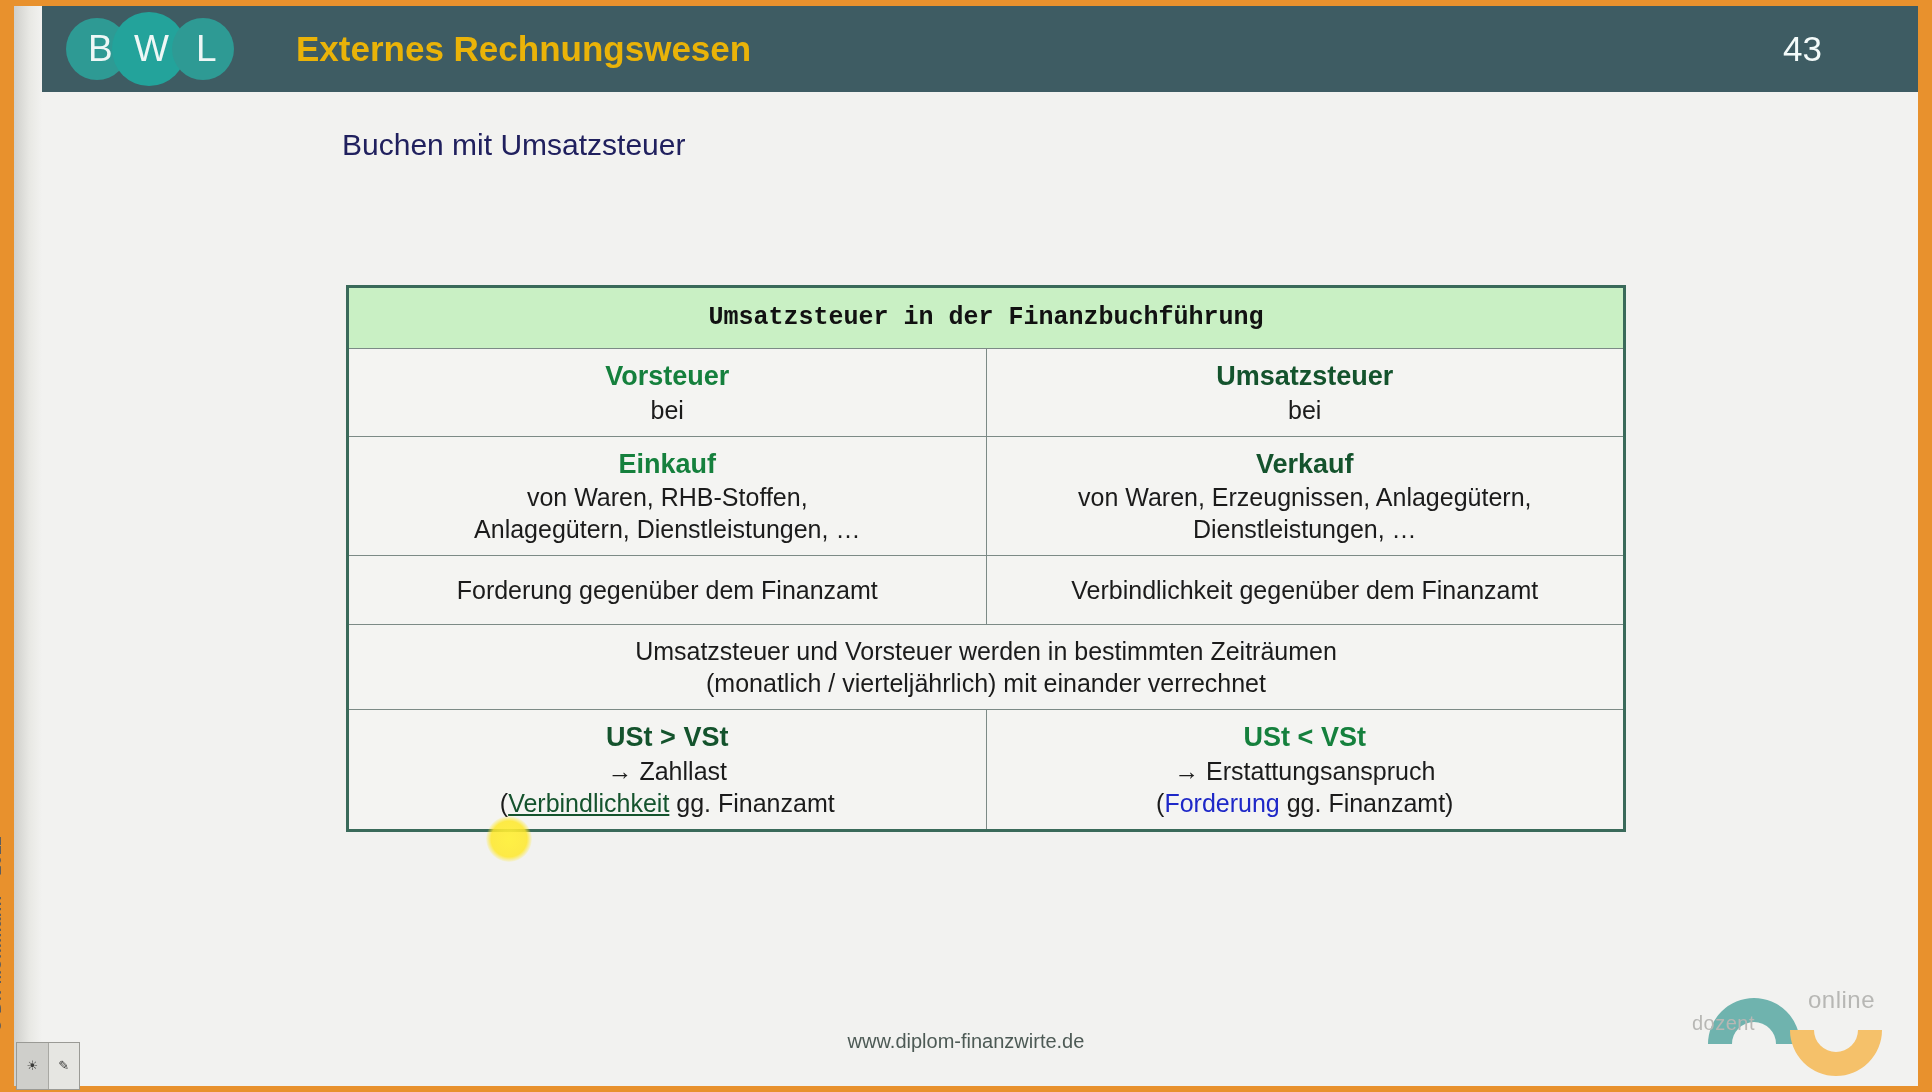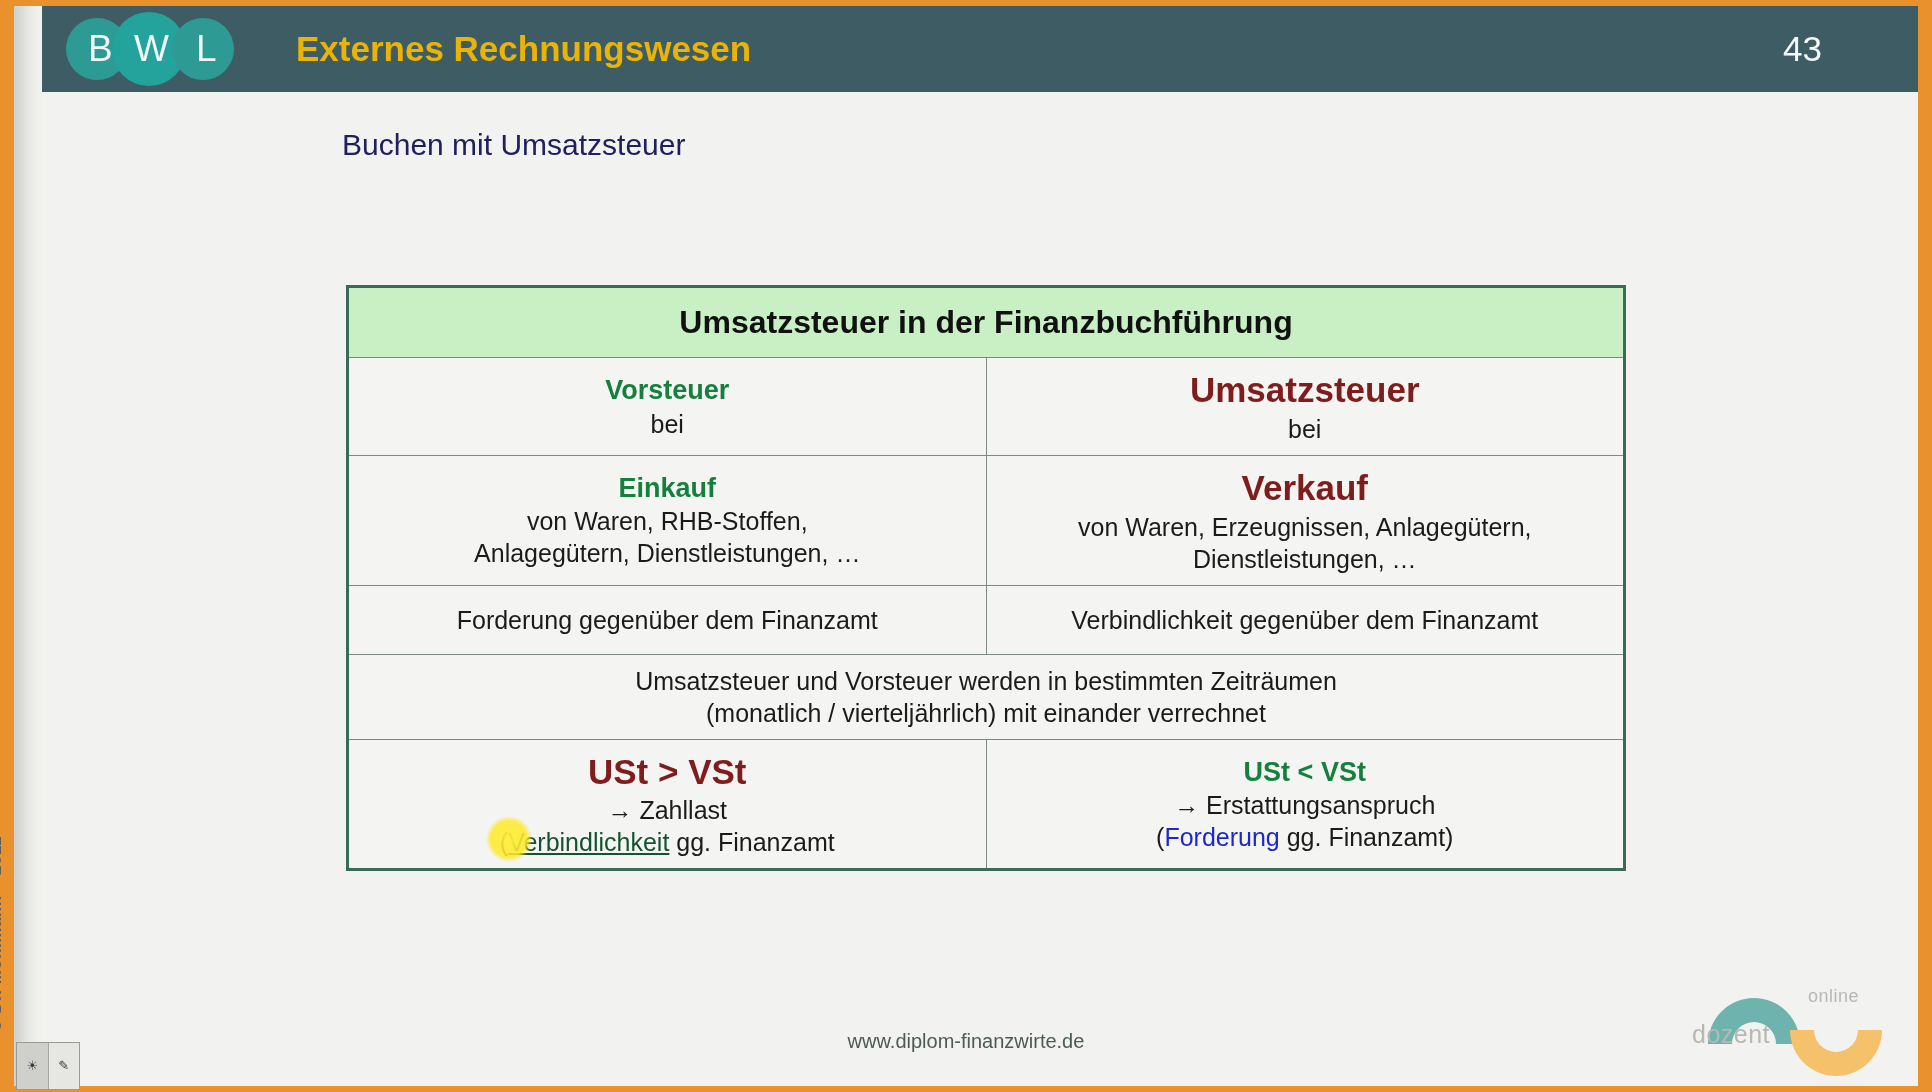--- a/index.html
+++ b/index.html
@@ -165,35 +165,36 @@
     border: 1px solid #7c8a86;
     text-align: center;
     vertical-align: middle;
     font-size: 25px;
     color: #1b1b1b;
     padding: 10px 14px;
     line-height: 1.28;
   }
   .tbl .hdr {
     background: #c9f0c4;
-    font-size: 32px;
+    font-size: 25px;
     font-weight: bold;
     color: #111;
     padding: 14px 10px;
+    font-family: Liberation Mono, monospace;
   }
   .lbl-blue {
     font-size: 27px;
     font-weight: bold;
     color: #15803d;
     display: block;
   }
   .lbl-red {
-    font-size: 35px;
-    font-weight: bold;
-    color: #7f1d1d;
+    font-size: 27px;
+    font-weight: bold;
+    color: #14532d;
     display: block;
   }
   .t-blue { color: #1e28c8; }
   .t-red  { color: #14532d; text-decoration: underline; }
   .sub-line { display: block; }
   .cell-pad-lg { padding-top: 14px; padding-bottom: 16px; }
 
   
   .click-halo {
     position: absolute;
@@ -221,29 +222,29 @@
   }
   .dozent-logo {
     position: absolute;
     left: 1690px;
     top: 972px;
     width: 210px;
     height: 104px;
   }
   .dz-word-dozent {
     position: absolute;
-    left: 2px; top: 48px;
-    font-size: 25px;
+    left: 2px; top: 40px;
+    font-size: 20px;
     color: #b7b7b4;
     letter-spacing: .5px;
   }
   .dz-word-online {
     position: absolute;
     left: 118px; top: 14px;
-    font-size: 18px;
+    font-size: 24px;
     color: #b7b7b4;
     letter-spacing: .5px;
   }
 </style>
 </head>
 <body>
 
 <div id="screen">
 
   <div class="frame-orange"></div>

